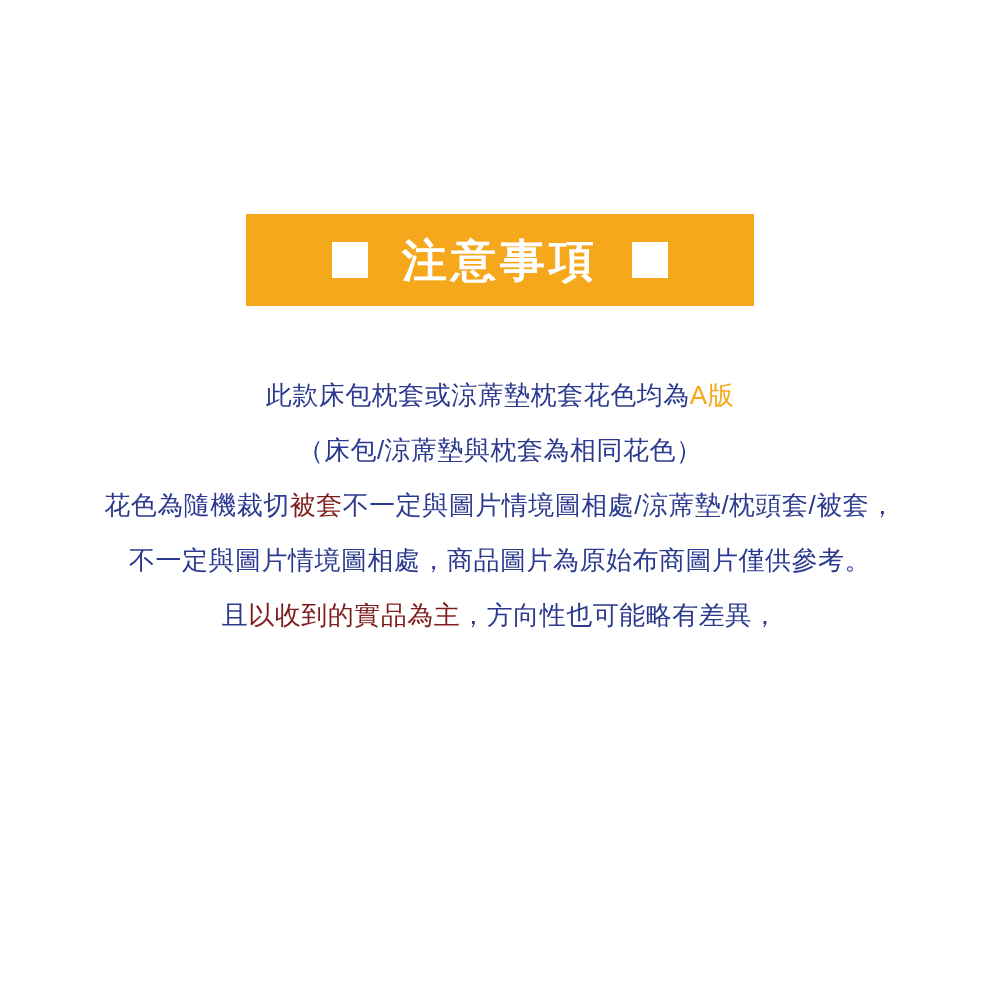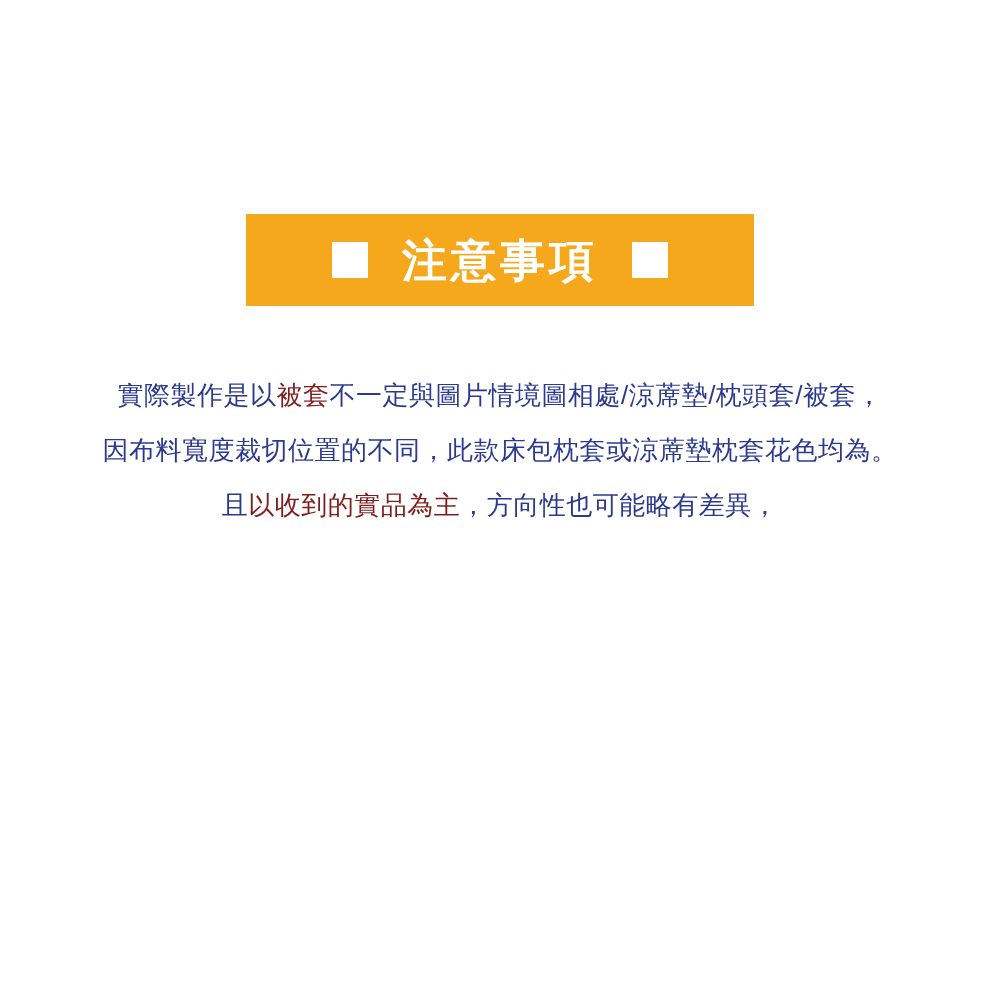--- a/index.html
+++ b/index.html
@@ -77,28 +77,34 @@
 <div class="page">
 
   <div class="banner">
     <span class="banner-square"></span>
     <span class="banner-title">注意事項</span>
     <span class="banner-square"></span>
   </div>
 
   <div class="notes">
 
-
-
     <div class="note-line">
-      <span>實際製作是以</span><span class="hl-pink">被套</span><span>不一定與圖片情境圖相處/涼蓆墊/枕頭套/被套，</span>
+      <span>此款床包枕套或涼蓆墊枕套花色均為</span><span class="hl-orange">A版</span>
     </div>
 
     <div class="note-line">
-      <span>因布料寬度裁切位置的不同，此款床包枕套或涼蓆墊枕套花色均為。</span>
+      <span>（床包/涼蓆墊與枕套為相同花色）</span>
+    </div>
+
+    <div class="note-line">
+      <span>花色為隨機裁切</span><span class="hl-pink">被套</span><span>不一定與圖片情境圖相處/涼蓆墊/枕頭套/被套，</span>
+    </div>
+
+    <div class="note-line">
+      <span>不一定與圖片情境圖相處，商品圖片為原始布商圖片僅供參考。</span>
     </div>
 
     <div class="note-line">
       <span>且</span><span class="hl-pink">以收到的實品為主</span><span>，方向性也可能略有差異，</span>
     </div>
 
 
   </div>
 </div>
 

